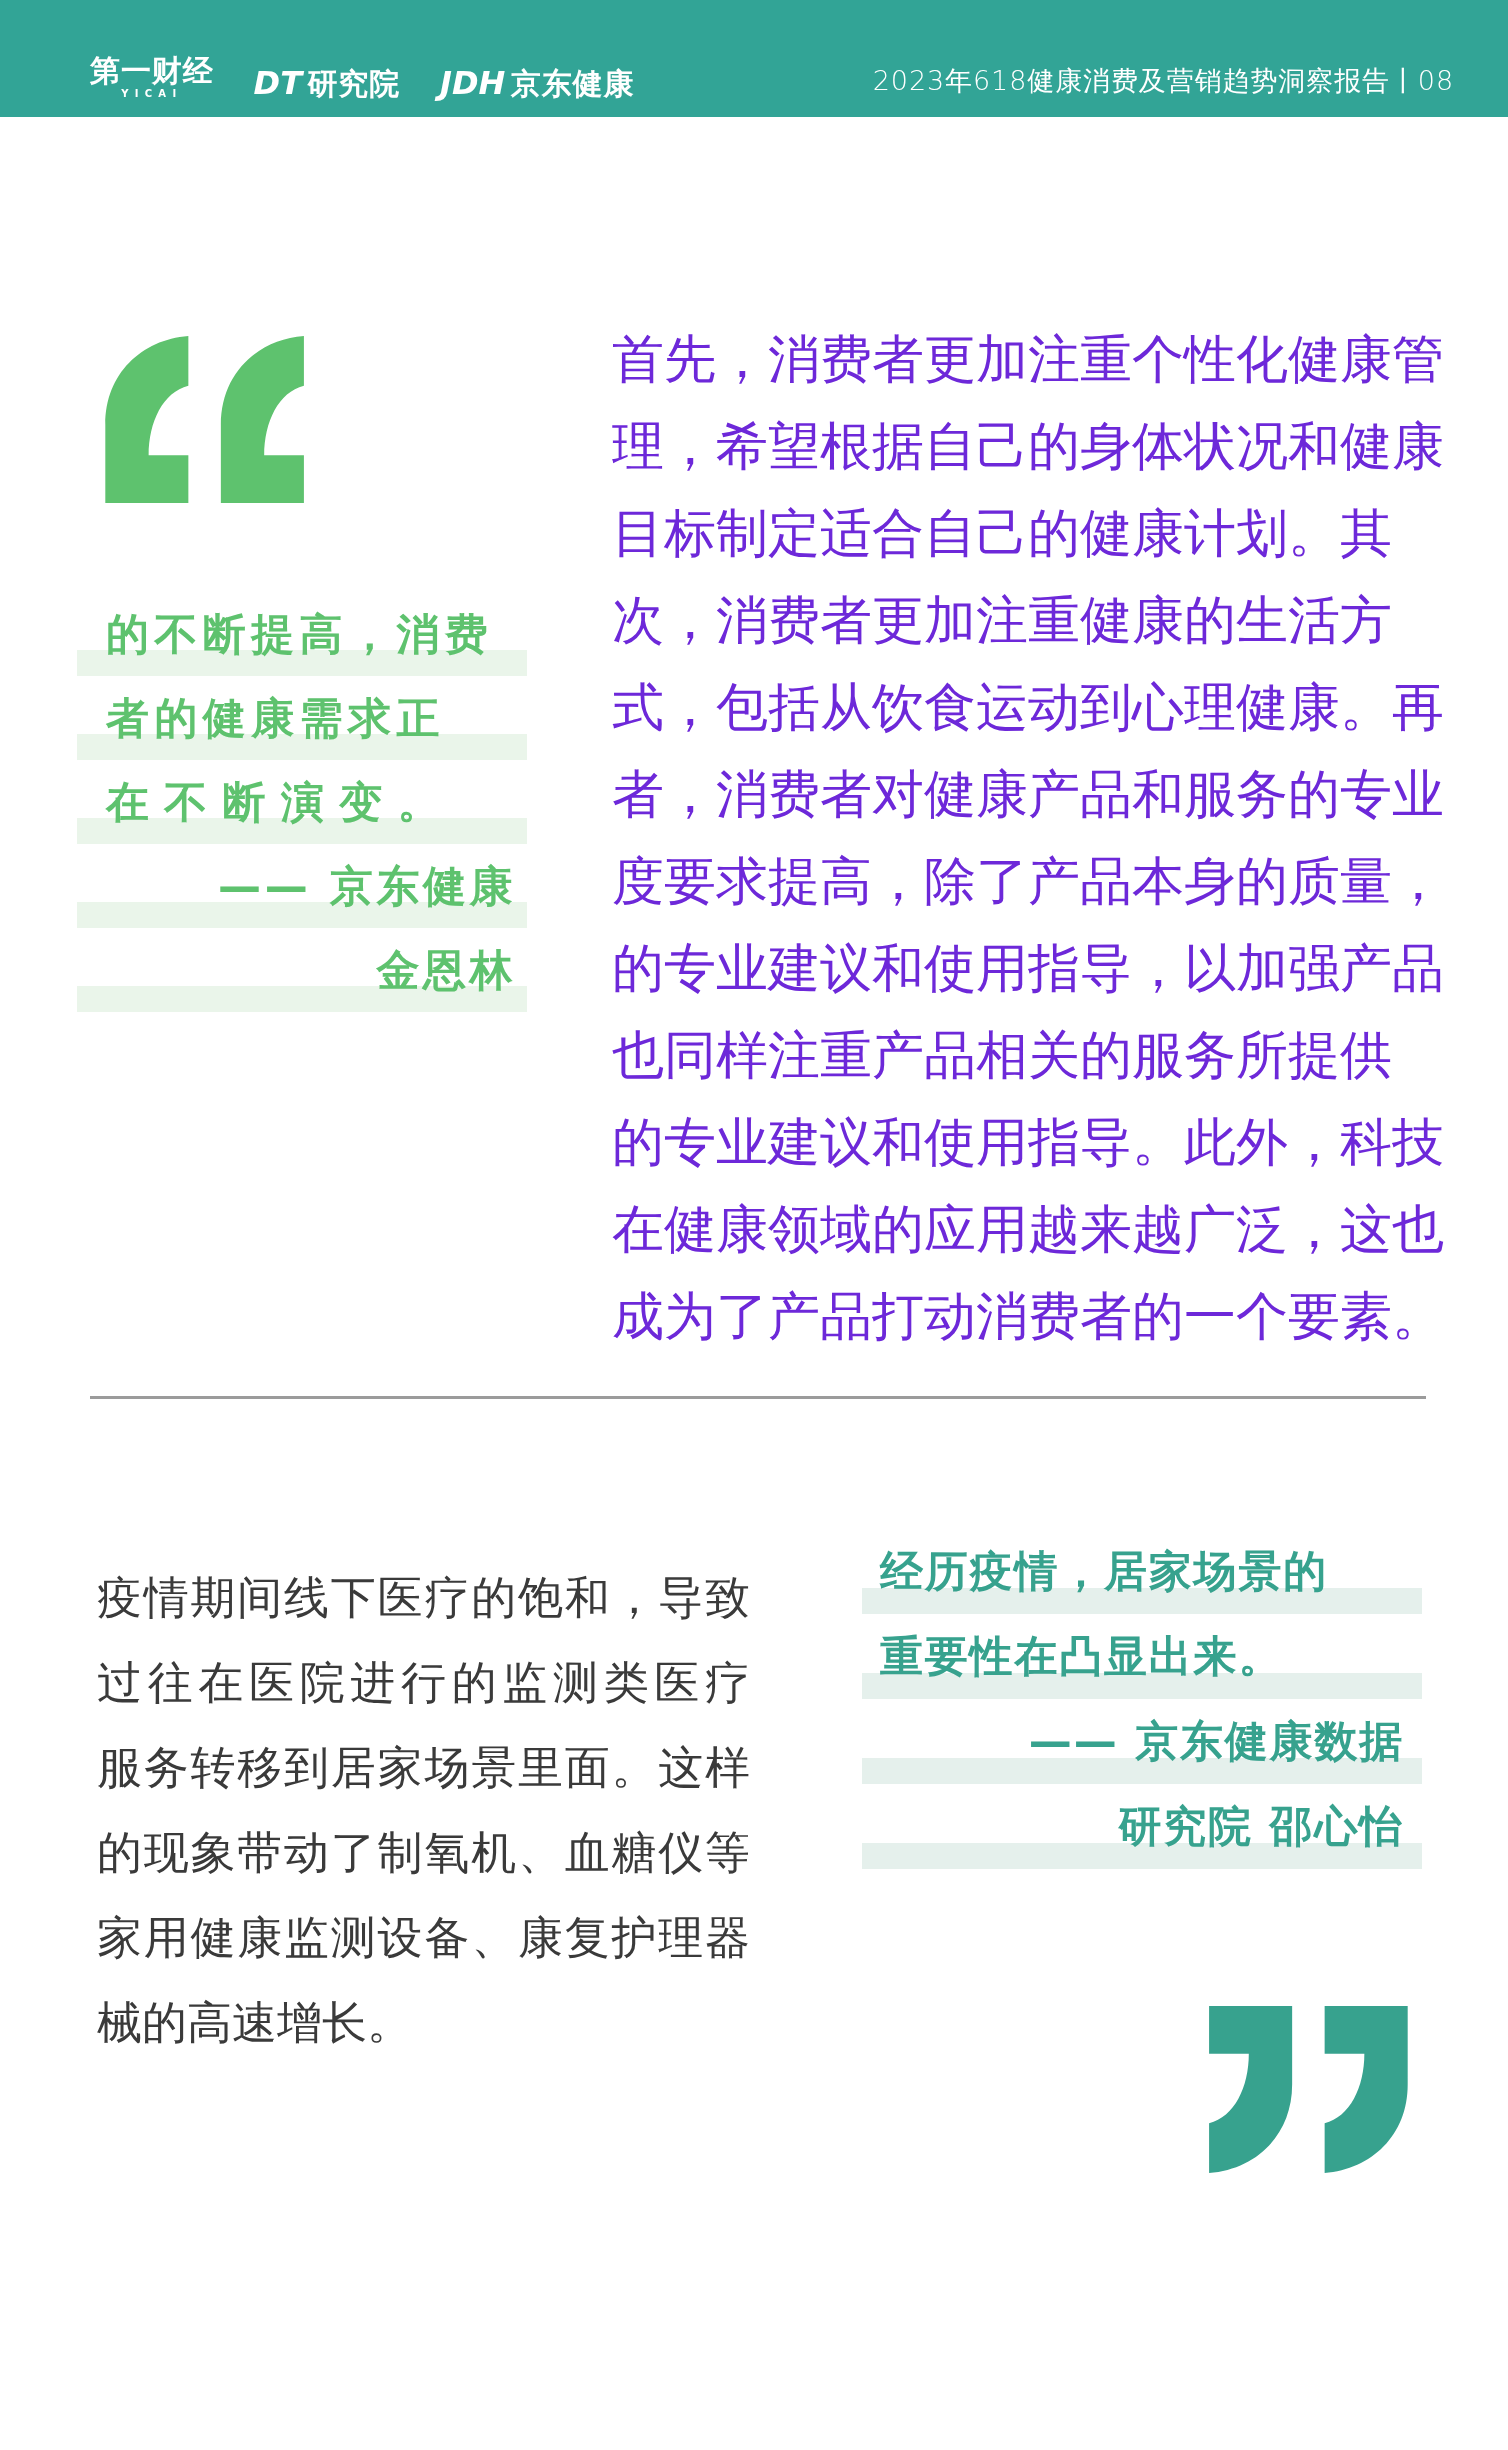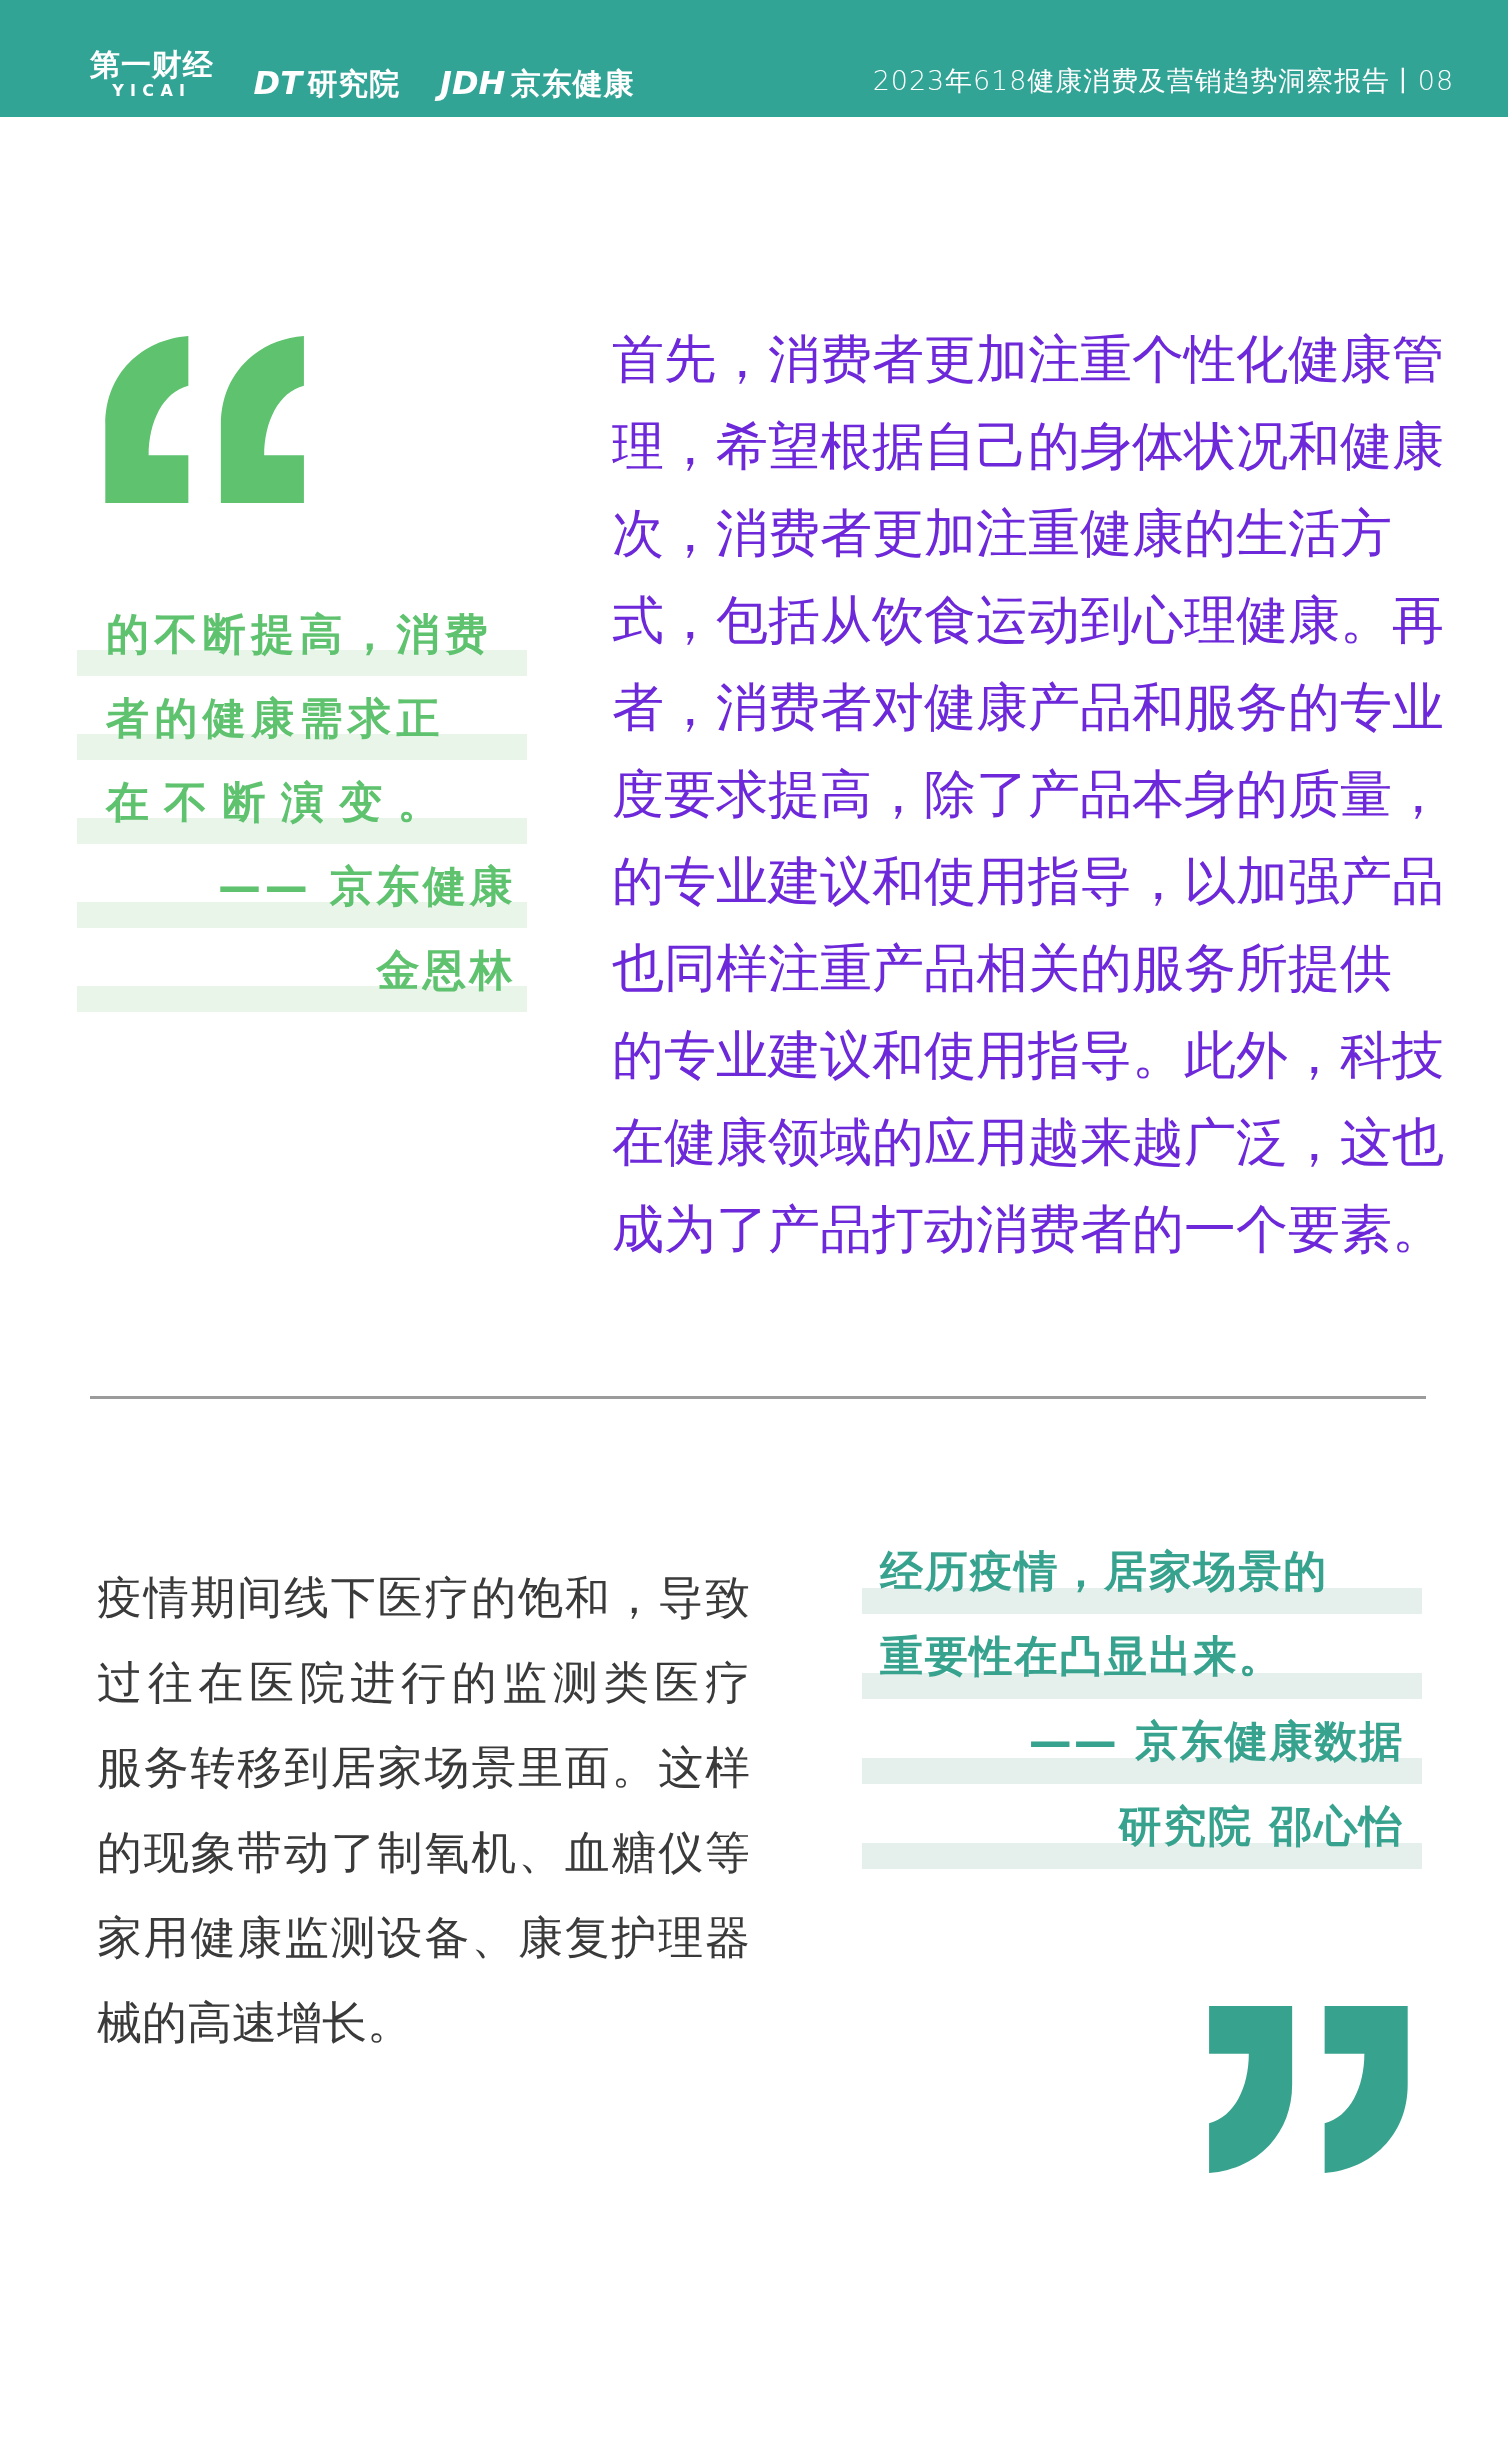--- a/index.html
+++ b/index.html
@@ -13,21 +13,21 @@
   .header {
     position:absolute; top:0; left:0; width:1508px; height:117px;
     background:#32A496; color:#ffffff;
     display:flex; justify-content:space-between; align-items:flex-end;
     padding:0 54px 18px 90px;
   }
   .logos { display:flex; align-items:flex-end; gap:40px; }
   .logo { display:flex; align-items:flex-end; gap:5.4px; line-height:1; }
   .logo-main { font-size:30px; font-weight:bold; letter-spacing:0.9px; }
   .logo-yicai { display:flex; flex-direction:column; align-items:center; gap:2.7px; }
-  .logo-sub { font-size:16px; letter-spacing:6.3px; font-weight:bold; }
+  .logo-sub { font-size:10px; letter-spacing:6.3px; font-weight:bold; }
   .logo-latin { font-size:32px; font-weight:bold; font-style:italic; letter-spacing:0; }
   .header-title { font-size:27px; font-weight:300; letter-spacing:0.9px; white-space:nowrap; }
 
   
   .open-quote  { position:absolute; left:94px;  top:336px;  width:214px; height:167px; }
   .close-quote { position:absolute; left:1205px; top:2006px; width:214px; height:167px; }
 
   
   .quote-left {
     position:absolute; left:77px; top:592px; width:450px;
@@ -109,20 +109,21 @@
       </div>
     <div class="q-attr">
         <div class="q-line">—— 京东健康</div>
         <div class="q-line">金恩林</div>
       </div>
   </div>
 
   <div class="para-right">
       <div class="p-line">首先，消费者更加注重个性化健康管</div>
       <div class="p-line">理，希望根据自己的身体状况和健康</div>
+      <div class="p-line">目标制定适合自己的健康计划。其</div>
       <div class="p-line">次，消费者更加注重健康的生活方</div>
       <div class="p-line">式，包括从饮食运动到心理健康。再</div>
       <div class="p-line">者，消费者对健康产品和服务的专业</div>
       <div class="p-line">度要求提高，除了产品本身的质量，</div>
       <div class="p-line">的专业建议和使用指导，以加强产品</div>
       <div class="p-line">也同样注重产品相关的服务所提供</div>
       <div class="p-line">的专业建议和使用指导。此外，科技</div>
       <div class="p-line">在健康领域的应用越来越广泛，这也</div>
       <div class="p-line">成为了产品打动消费者的一个要素。</div>
     </div>

